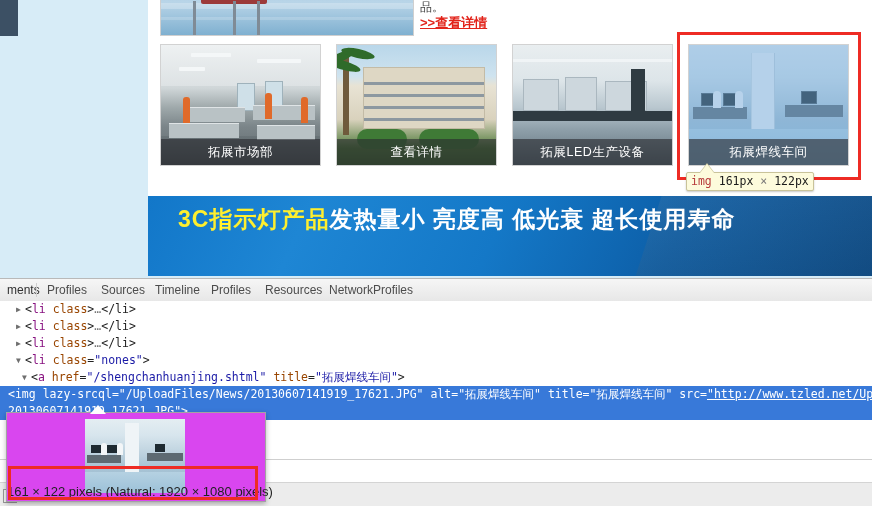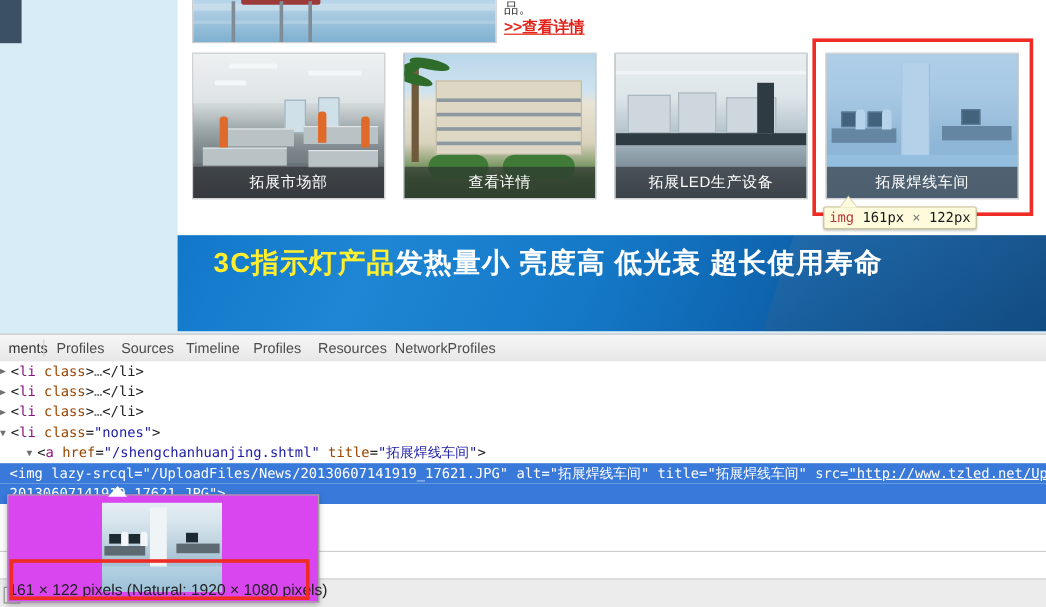--- a/index.html
+++ b/index.html
@@ -186,21 +186,21 @@
   .punc{color:#222;}
   .ell{color:#777;}
   .link{color:#1a1aa6;text-decoration:underline;}
 
   .node.sel{background:#3879d9;color:#fff;padding-left:8px;}
   .node.sel .tag,.node.sel .attr,.node.sel .val,.node.sel .punc{color:#fff;}
   .node.sel .link{color:#fff;text-decoration:underline;}
   .node.sel2{background:#3879d9;color:#fff;padding-left:8px;}
   .node.sel2 .link{color:#fff;text-decoration:underline;}
 
-  .ind1{padding-left:0;}
+  .ind1{padding-left:16px;}
   .ind2{padding-left:22px;}
   .ind3{padding-left:38px;}
   .ind4{padding-left:50px;}
 
   
   .dt-crumb{
     position:absolute;left:0;bottom:24px;width:872px;height:22px;
     background:#ffffff;border-top:1px solid #cfcfcf;border-bottom:1px solid #cfcfcf;
     font-size:11.5px;color:#5a5a5a;
   }

